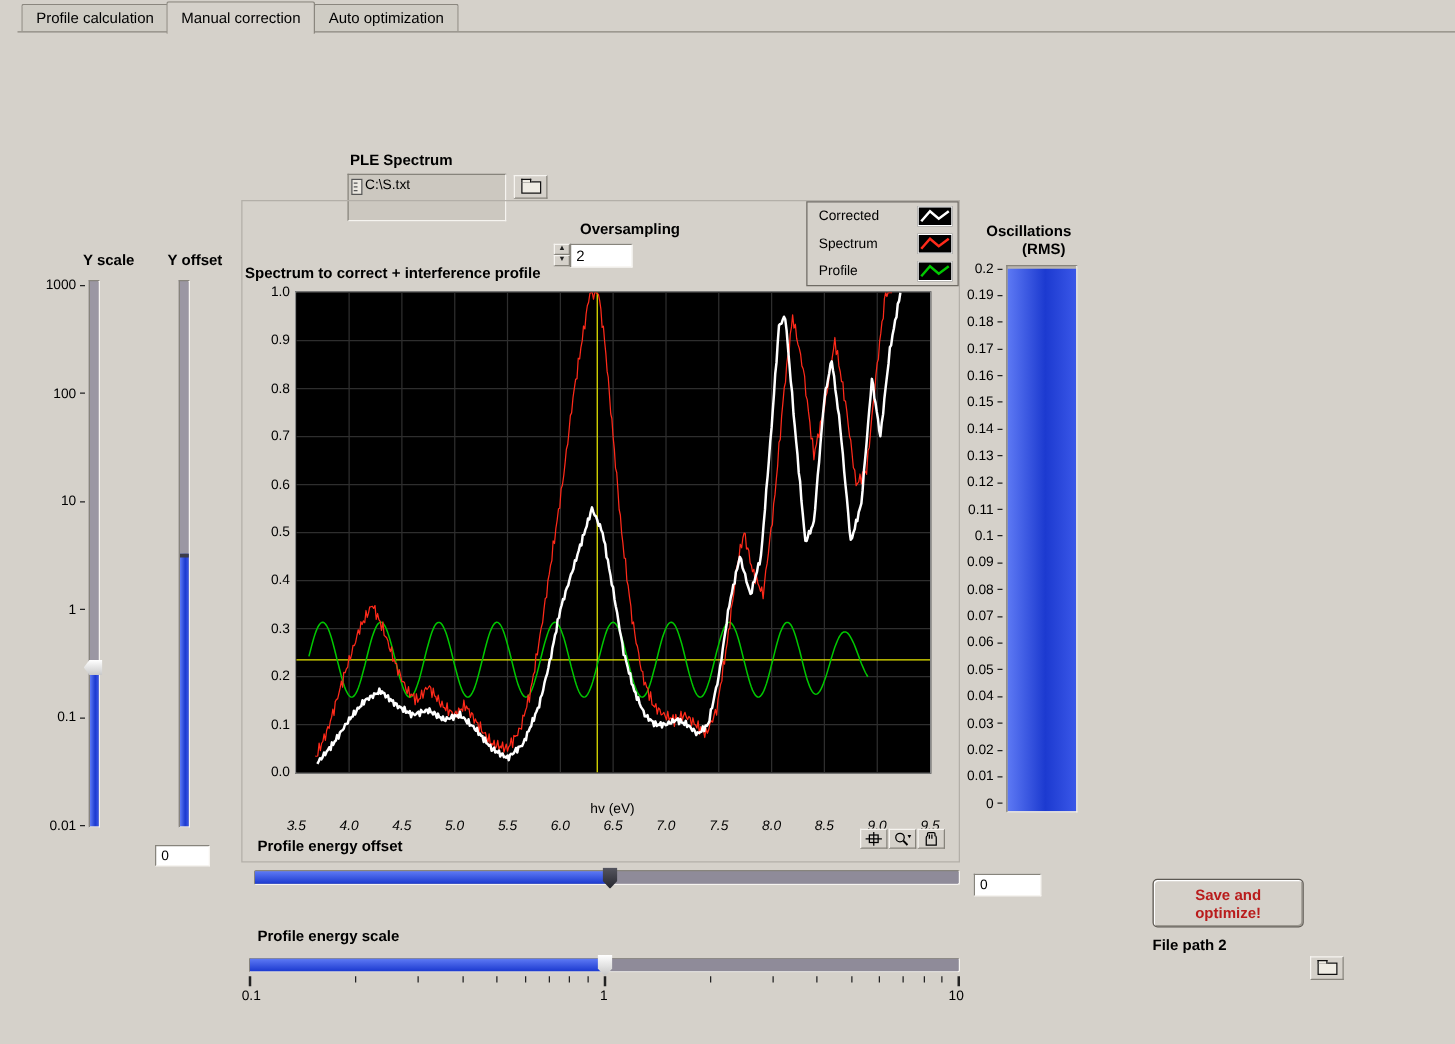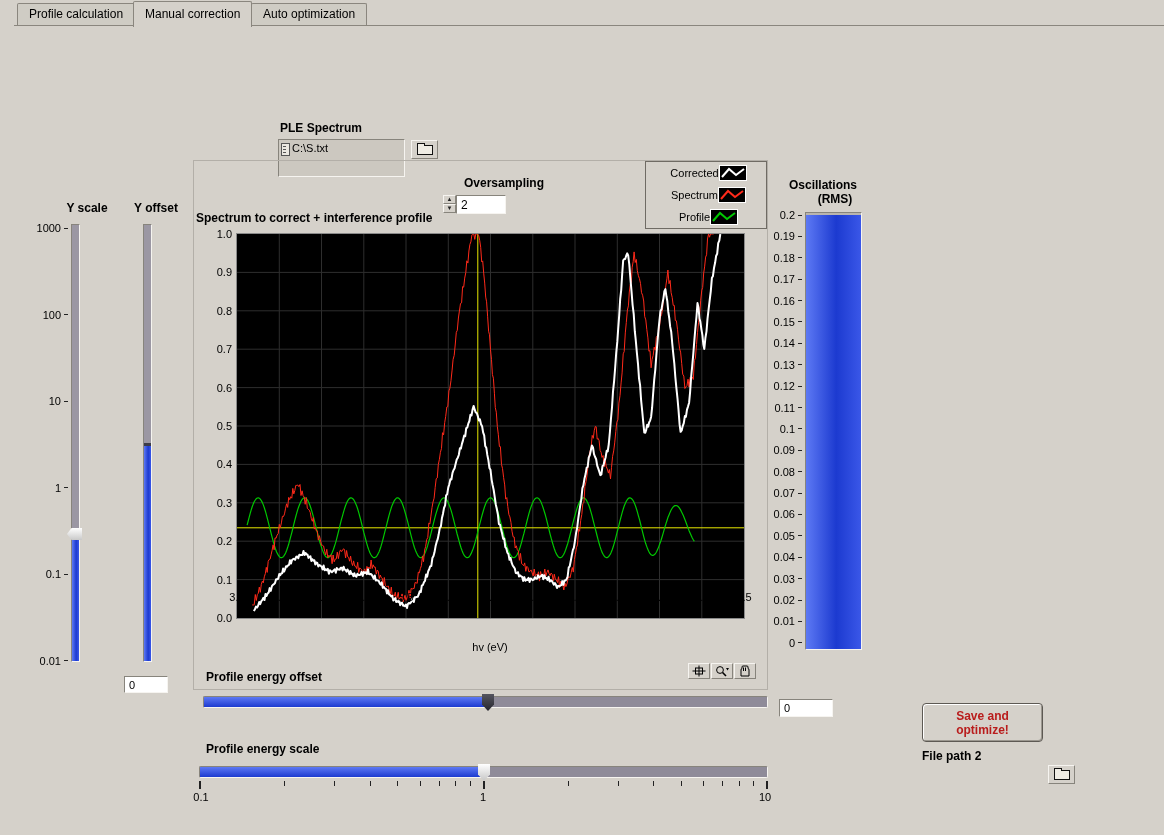--- a/index.html
+++ b/index.html
@@ -22,21 +22,21 @@
   .browse{position:absolute;width:25px;height:17px;background:#d5d1ca;border:1px solid;border-color:#f6f4f0 #87847c #87847c #f6f4f0;
           display:flex;align-items:center;justify-content:center;cursor:pointer;}
   .folder-icon{position:relative;display:block;width:14px;height:8px;background:#efece4;border:1px solid #111;}
   .folder-icon::before{content:"";position:absolute;top:-3px;left:-1px;width:6px;height:2px;background:#efece4;border:1px solid #111;border-bottom:none;}
   
   .spinner{position:absolute;width:13px;height:19px;}
   .spin-btn{width:13px;height:9px;box-sizing:border-box;background:#d5d1ca;border:1px solid;border-color:#f6f4f0 #87847c #87847c #f6f4f0;
             font-size:6px;line-height:7px;text-align:center;cursor:pointer;color:#222;}
   
   .legend{position:absolute;background:#d5d1ca;border:1px solid #6f6b64;}
-  .legend-row{height:22px;display:flex;align-items:center;justify-content:center;padding:0 4px 0 9px;font-size:11px;}
+  .legend-row{height:22px;display:flex;align-items:center;justify-content:space-between;padding:0 4px 0 9px;font-size:11px;}
   .legend-sample{width:26px;height:14px;background:#000;border:1px solid #fff;display:flex;align-items:center;justify-content:center;}
   
   .vticks{position:absolute;display:flex;flex-direction:column;justify-content:space-between;align-items:flex-end;}
   .vtick{font-size:11px;line-height:12px;height:12px;display:flex;align-items:center;gap:3px;white-space:nowrap;}
   .vtick::after{content:"";display:inline-block;width:4px;height:1px;background:#222;}
   .vtrack{position:absolute;width:9px;background:#9b97a3;border:1px solid;border-color:#87847c #f6f4f0 #f6f4f0 #87847c;box-sizing:border-box;}
   .vfill{position:absolute;left:0;bottom:0;width:100%;background:linear-gradient(90deg,#5d79f4,#1c3ad0 60%,#3a57e8);}
   .vfill-cap{position:absolute;left:0;top:0;width:100%;height:3px;background:#3c3c48;}
   .vthumb{position:absolute;width:15px;height:12px;background:linear-gradient(180deg,#ffffff,#c9c9c9);
           clip-path:polygon(0 50%,30% 0,100% 0,100% 100%,30% 100%);cursor:pointer;}
@@ -181,21 +181,21 @@
       <line x1="0" y1="230.4" x2="507" y2="230.4" stroke="#2e2e2e"></line>
       <line x1="0" y1="268.8" x2="507" y2="268.8" stroke="#2e2e2e"></line>
       <line x1="0" y1="307.2" x2="507" y2="307.2" stroke="#2e2e2e"></line>
       <line x1="0" y1="345.6" x2="507" y2="345.6" stroke="#2e2e2e"></line>
       <line x1="0" y1="293.8" x2="507" y2="293.8" stroke="#e8e800"></line>
       <line x1="240.8" y1="0" x2="240.8" y2="384" stroke="#e8e800"></line>
       <polyline points="10.1,291.1 11.2,287.0 12.2,283.1 13.2,279.4 14.2,275.9 15.2,272.8 16.2,270.1 17.2,267.8 18.3,266.0 19.3,264.7 20.3,264.0 21.3,263.8 22.3,264.2 23.3,265.2 24.3,266.6 25.4,268.6 26.4,271.1 27.4,274.0 28.4,277.2 29.4,280.8 30.4,284.6 31.4,288.6 32.4,292.7 33.5,296.8 34.5,300.8 35.5,304.7 36.5,308.5 37.5,311.9 38.5,315.0 39.5,317.7 40.6,319.9 41.6,321.7 42.6,322.9 43.6,323.6 44.6,323.7 45.6,323.3 46.6,322.3 47.7,320.7 48.7,318.7 49.7,316.2 50.7,313.3 51.7,310.0 52.7,306.4 53.7,302.6 54.8,298.6 55.8,294.5 56.8,290.4 57.8,286.4 58.8,282.5 59.8,278.8 60.8,275.4 61.9,272.3 62.9,269.7 63.9,267.5 64.9,265.7 65.9,264.6 66.9,263.9 67.9,263.8 69.0,264.3 70.0,265.4 71.0,266.9 72.0,269.0 73.0,271.5 74.0,274.5 75.0,277.8 76.0,281.4 77.1,285.3 78.1,289.3 79.1,293.4 80.1,297.5 81.1,301.5 82.1,305.4 83.1,309.0 84.2,312.4 85.2,315.4 86.2,318.1 87.2,320.2 88.2,321.9 89.2,323.0 90.2,323.6 91.3,323.7 92.3,323.1 93.3,322.0 94.3,320.4 95.3,318.3 96.3,315.7 97.3,312.8 98.4,309.4 99.4,305.8 100.4,301.9 101.4,297.9 102.4,293.8 103.4,289.7 104.4,285.7 105.5,281.8 106.5,278.2 107.5,274.8 108.5,271.8 109.5,269.3 110.5,267.1 111.5,265.5 112.6,264.4 113.6,263.9 114.6,263.9 115.6,264.5 116.6,265.6 117.6,267.3 118.6,269.4 119.7,272.0 120.7,275.0 121.7,278.4 122.7,282.1 123.7,285.9 124.7,290.0 125.7,294.1 126.7,298.2 127.8,302.2 128.8,306.0 129.8,309.6 130.8,313.0 131.8,315.9 132.8,318.5 133.8,320.5 134.9,322.1 135.9,323.2 136.9,323.7 137.9,323.6 138.9,323.0 139.9,321.8 140.9,320.1 142.0,317.9 143.0,315.3 144.0,312.2 145.0,308.8 146.0,305.1 147.0,301.2 148.0,297.2 149.1,293.1 150.1,289.0 151.1,285.0 152.1,281.2 153.1,277.6 154.1,274.3 155.1,271.4 156.2,268.9 157.2,266.8 158.2,265.3 159.2,264.3 160.2,263.8 161.2,263.9 162.2,264.6 163.3,265.8 164.3,267.6 165.3,269.8 166.3,272.5 167.3,275.6 168.3,279.0 169.3,282.7 170.4,286.6 171.4,290.6 172.4,294.7 173.4,298.8 174.4,302.8 175.4,306.6 176.4,310.2 177.4,313.5 178.5,316.4 179.5,318.8 180.5,320.8 181.5,322.3 182.5,323.3 183.5,323.7 184.5,323.5 185.6,322.8 186.6,321.6 187.6,319.8 188.6,317.5 189.6,314.8 190.6,311.7 191.6,308.2 192.7,304.5 193.7,300.6 194.7,296.5 195.7,292.4 196.7,288.4 197.7,284.4 198.7,280.6 199.8,277.0 200.8,273.8 201.8,270.9 202.8,268.5 203.8,266.5 204.8,265.1 205.8,264.2 206.9,263.8 207.9,264.0 208.9,264.8 209.9,266.1 210.9,267.9 211.9,270.2 212.9,273.0 214.0,276.1 215.0,279.6 216.0,283.3 217.0,287.3 218.0,291.3 219.0,295.4 220.0,299.5 221.1,303.5 222.1,307.2 223.1,310.8 224.1,314.0 225.1,316.8 226.1,319.2 227.1,321.1 228.1,322.5 229.2,323.4 230.2,323.7 231.2,323.5 232.2,322.7 233.2,321.3 234.2,319.4 235.2,317.1 236.3,314.3 237.3,311.1 238.3,307.6 239.3,303.9 240.3,299.9 241.3,295.9 242.3,291.8 243.4,287.7 244.4,283.7 245.4,280.0 246.4,276.5 247.4,273.3 248.4,270.5 249.4,268.1 250.5,266.3 251.5,264.9 252.5,264.1 253.5,263.8 254.5,264.1 255.5,265.0 256.5,266.4 257.6,268.3 258.6,270.7 259.6,273.5 260.6,276.7 261.6,280.2 262.6,284.0 263.6,287.9 264.7,292.0 265.7,296.1 266.7,300.2 267.7,304.1 268.7,307.9 269.7,311.3 270.7,314.5 271.8,317.2 272.8,319.6 273.8,321.4 274.8,322.7 275.8,323.5 276.8,323.7 277.8,323.4 278.8,322.5 279.9,321.0 280.9,319.1 281.9,316.6 282.9,313.8 283.9,310.6 284.9,307.0 285.9,303.2 287.0,299.2 288.0,295.2 289.0,291.1 290.0,287.0 291.0,283.1 292.0,279.4 293.0,275.9 294.1,272.8 295.1,270.1 296.1,267.8 297.1,266.0 298.1,264.7 299.1,264.0 300.1,263.8 301.2,264.2 302.2,265.2 303.2,266.6 304.2,268.6 305.2,271.1 306.2,274.0 307.2,277.2 308.3,280.8 309.3,284.6 310.3,288.6 311.3,292.7 312.3,296.8 313.3,300.8 314.3,304.7 315.4,308.5 316.4,311.9 317.4,315.0 318.4,317.7 319.4,319.9 320.4,321.7 321.4,322.9 322.5,323.6 323.5,323.7 324.5,323.3 325.5,322.3 326.5,320.7 327.5,318.7 328.5,316.2 329.5,313.3 330.6,310.0 331.6,306.4 332.6,302.6 333.6,298.6 334.6,294.5 335.6,290.4 336.6,286.4 337.7,282.5 338.7,278.8 339.7,275.4 340.7,272.3 341.7,269.7 342.7,267.5 343.7,265.7 344.8,264.6 345.8,263.9 346.8,263.8 347.8,264.3 348.8,265.4 349.8,266.9 350.8,269.0 351.9,271.5 352.9,274.5 353.9,277.8 354.9,281.4 355.9,285.3 356.9,289.3 357.9,293.4 359.0,297.5 360.0,301.5 361.0,305.4 362.0,309.0 363.0,312.4 364.0,315.4 365.0,318.1 366.1,320.2 367.1,321.9 368.1,323.0 369.1,323.6 370.1,323.7 371.1,323.1 372.1,322.0 373.2,320.4 374.2,318.3 375.2,315.7 376.2,312.8 377.2,309.4 378.2,305.8 379.2,301.9 380.2,297.9 381.3,293.8 382.3,289.7 383.3,285.7 384.3,281.8 385.3,278.2 386.3,274.8 387.3,271.8 388.4,269.3 389.4,267.1 390.4,265.5 391.4,264.4 392.4,263.9 393.4,263.9 394.4,264.5 395.5,265.6 396.5,267.3 397.5,269.4 398.5,272.0 399.5,275.0 400.5,278.4 401.5,282.1 402.6,285.9 403.6,290.0 404.6,294.1 405.6,298.2 406.6,302.1 407.6,305.8 408.6,309.3 409.7,312.4 410.7,315.1 411.7,317.3 412.7,319.1 413.7,320.4 414.7,321.1 415.7,321.4 416.8,321.1 417.8,320.3 418.8,319.0 419.8,317.3 420.8,315.1 421.8,312.6 422.8,309.8 423.9,306.7 424.9,303.5 425.9,300.1 426.9,296.7 427.9,293.2 428.9,289.9 429.9,286.7 430.9,283.6 432.0,280.9 433.0,278.4 434.0,276.2 435.0,274.5 436.0,273.1 437.0,272.1 438.0,271.6 439.1,271.5 440.1,271.8 441.1,272.5 442.1,273.6 443.1,275.1 444.1,276.9 445.1,278.9 446.2,281.2 447.2,283.7 448.2,286.3 449.2,289.0 450.2,291.7 451.2,294.4 452.2,297.0 453.3,299.5 454.3,301.8 455.3,304.0 456.3,305.8 457.3,307.4" fill="none" stroke="#00c800" stroke-width="1.2" stroke-linejoin="round"></polyline>
       <polyline points="15.2,370.9 16.2,371.0 17.2,370.8 18.3,360.5 19.3,366.5 20.3,360.6 21.3,359.2 22.3,353.1 23.3,358.3 24.3,350.4 25.3,347.2 26.3,348.8 27.3,342.8 28.3,339.7 29.3,333.3 30.2,338.4 31.2,327.3 32.2,325.5 33.1,325.1 34.1,320.8 35.1,316.3 36.1,310.8 37.1,315.8 38.0,303.9 39.1,304.2 40.1,301.1 41.2,299.7 42.3,290.4 43.3,293.7 44.4,288.9 45.4,282.3 46.5,282.5 47.5,279.9 48.6,274.2 49.6,269.8 50.7,273.4 51.7,263.4 52.7,265.6 53.7,262.7 54.8,264.2 55.8,254.4 56.8,259.9 57.8,256.5 58.8,251.4 59.8,251.4 60.8,251.0 61.9,252.7 63.0,250.5 64.0,261.5 65.1,256.8 66.1,261.7 67.2,263.1 68.2,270.3 69.3,263.5 70.3,274.3 71.3,275.2 72.3,276.2 73.3,278.6 74.3,284.4 75.3,287.3 76.3,283.5 77.3,295.1 78.3,293.2 79.3,296.8 80.3,296.9 81.3,306.2 82.4,301.7 83.4,305.9 84.5,311.3 85.6,311.3 86.6,312.0 87.7,317.4 88.7,320.9 89.8,315.3 90.8,323.7 91.9,321.2 92.9,322.6 94.0,320.8 95.1,329.7 96.1,321.0 97.2,327.8 98.2,325.2 99.3,324.9 100.3,318.1 101.4,324.6 102.5,318.3 103.5,315.9 104.6,317.6 105.6,316.2 106.6,314.7 107.6,315.9 108.6,324.0 109.6,316.5 110.6,322.7 111.6,323.2 112.6,327.2 113.6,322.1 114.6,328.7 115.6,331.6 116.6,326.9 117.6,331.9 118.6,332.1 119.7,334.6 120.7,328.3 121.7,338.5 122.7,333.9 123.7,334.6 124.7,335.8 125.7,339.7 126.8,336.7 127.8,334.8 128.9,340.1 129.9,332.4 131.0,334.1 132.0,333.1 133.1,335.0 134.1,326.0 135.2,334.5 136.2,330.8 137.2,333.1 138.2,333.0 139.3,340.1 140.3,336.1 141.3,337.4 142.3,344.6 143.3,341.1 144.3,343.7 145.3,344.3 146.3,351.6 147.3,343.5 148.3,351.2 149.3,352.5 150.3,352.4 151.3,352.0 152.3,356.2 153.3,359.8 154.3,353.1 155.3,362.5 156.3,360.8 157.3,362.0 158.3,358.2 159.2,364.7 160.2,363.4 161.2,358.3 162.2,365.4 163.2,362.9 164.1,364.4 165.1,359.6 166.1,367.8 167.1,364.4 168.0,361.3 169.0,366.9 170.0,363.5 171.0,362.3 172.0,356.3 173.1,364.0 174.1,354.4 175.1,355.1 176.1,354.5 177.1,354.5 178.1,348.5 179.1,348.8 180.2,349.3 181.3,338.1 182.3,338.9 183.4,334.5 184.4,331.7 185.5,321.9 186.5,327.7 187.6,316.1 188.6,312.6 189.7,305.6 190.8,303.5 191.8,289.1 192.9,289.9 193.9,282.1 195.0,273.6 196.0,268.0 197.1,264.2 198.2,253.3 199.2,244.8 200.3,243.9 201.3,230.6 202.4,225.3 203.4,218.3 204.5,214.4 205.5,198.7 206.6,200.8 207.7,188.6 208.7,182.4 209.8,173.0 210.8,172.6 211.9,156.9 212.9,154.2 214.0,146.4 215.1,136.1 216.1,125.4 217.2,121.4 218.2,111.0 219.3,98.3 220.3,96.3 221.4,84.0 222.4,77.1 223.5,69.5 224.6,68.9 225.6,52.6 226.7,53.2 227.7,44.1 228.8,38.5 229.8,26.8 230.9,29.1 231.9,17.0 232.9,10.4 233.9,7.8 234.9,0.8 235.9,0.0 236.8,0.0 237.8,5.4 238.8,0.0 239.7,0.0 240.7,0.8 241.7,1.4 242.7,6.3 243.7,13.3 244.7,27.9 245.7,26.9 246.7,39.2 247.7,49.1 248.7,63.1 249.6,67.8 250.6,82.2 251.6,97.2 252.5,100.8 253.5,115.8 254.5,125.7 255.4,140.5 256.4,144.2 257.4,159.2 258.3,173.6 259.3,178.2 260.3,192.3 261.3,200.3 262.4,212.5 263.4,212.6 264.5,230.6 265.5,234.4 266.6,243.5 267.7,250.9 268.7,265.1 269.8,263.6 270.8,272.6 271.9,280.7 272.9,282.9 274.0,288.6 275.0,297.2 276.1,302.8 277.2,303.0 278.2,314.0 279.3,311.8 280.3,315.7 281.4,317.0 282.4,326.3 283.5,319.4 284.6,329.7 285.6,330.4 286.7,331.7 287.7,328.9 288.8,337.3 289.8,332.3 290.9,333.6 291.9,337.9 293.0,337.4 294.1,335.9 295.1,338.8 296.2,341.9 297.2,335.0 298.3,342.2 299.3,340.3 300.4,341.3 301.5,337.8 302.5,347.1 303.6,337.5 304.6,341.5 305.7,340.5 306.7,341.9 307.8,335.0 308.8,342.2 309.9,338.4 311.0,335.9 312.0,339.5 313.1,341.7 314.1,339.1 315.2,340.4 316.2,346.8 317.3,340.2 318.4,345.4 319.4,345.9 320.5,348.5 321.5,342.7 322.6,353.4 323.6,347.3 324.7,350.3 325.7,350.4 326.8,356.0 327.9,348.9 328.9,352.6 330.0,349.8 331.0,344.6 332.1,342.7 333.1,343.7 334.2,338.4 335.3,333.5 336.3,338.1 337.4,325.5 338.4,320.3 339.5,313.4 340.5,310.9 341.6,295.1 342.6,297.3 343.7,286.4 344.8,280.4 345.8,269.6 346.9,268.6 347.9,252.4 349.0,247.7 350.0,241.2 351.1,231.3 352.2,220.9 353.2,216.9 354.2,212.3 355.2,201.4 356.3,204.3 357.3,196.2 358.3,192.5 359.2,192.8 360.2,205.2 361.2,204.4 362.1,206.6 363.1,216.4 364.1,218.3 365.0,223.4 366.1,221.5 367.2,232.9 368.2,226.3 369.3,232.8 370.3,235.0 371.4,239.1 372.4,235.5 373.5,244.9 374.5,233.7 375.6,222.3 376.7,216.9 377.7,208.9 378.8,197.4 379.8,188.3 380.9,185.8 381.9,169.1 383.0,161.7 384.1,148.9 385.1,138.9 386.2,119.8 387.2,117.6 388.3,98.9 389.3,88.5 390.4,76.0 391.4,71.9 392.3,58.0 393.3,50.1 394.3,48.4 395.2,33.2 396.2,27.5 397.1,17.9 398.2,28.5 399.3,25.4 400.3,36.6 401.4,41.7 402.4,44.5 403.5,49.4 404.5,58.7 405.6,61.2 406.7,67.0 407.7,82.5 408.8,85.9 409.8,95.5 410.9,103.9 411.9,117.2 413.0,116.6 414.1,133.8 415.1,125.3 416.2,121.3 417.2,113.2 418.3,116.2 419.3,103.4 420.4,101.6 421.4,98.5 422.5,92.6 423.6,82.8 424.6,80.5 425.7,73.5 426.7,61.5 427.8,61.1 428.8,51.9 429.9,44.8 430.9,36.0 432.0,49.7 433.1,46.4 434.1,58.7 435.2,63.4 436.2,71.3 437.3,71.4 438.3,86.5 439.4,86.8 440.5,95.3 441.5,105.2 442.6,114.8 443.6,118.1 444.7,129.4 445.7,140.2 446.8,142.1 447.9,154.5 448.9,152.9 450.0,151.5 451.0,145.2 452.1,153.0 453.1,143.5 454.2,145.3 455.2,142.9 456.3,145.5 457.4,126.5 458.4,124.1 459.5,110.5 460.5,98.7 461.6,88.3 462.6,81.8 463.7,66.2 464.8,56.1 465.7,53.4 466.7,39.0 467.6,32.9 468.6,23.1 469.6,20.8 470.5,5.0 471.5,0.0 472.5,3.2 473.5,0.0 474.6,0.0 475.6,0.0 476.6,0.0" fill="none" stroke="#ff2a1a" stroke-width="1" stroke-linejoin="round"></polyline>
       <polyline points="16.9,377.1 18.0,375.0 19.0,372.6 20.1,373.5 21.1,371.8 22.2,368.0 23.2,370.1 24.3,367.2 25.4,365.9 26.4,363.8 27.5,366.0 28.5,359.9 29.6,361.9 30.6,359.4 31.7,358.4 32.7,354.1 33.8,356.9 34.9,352.1 35.9,350.8 37.0,350.2 38.0,349.0 39.1,345.2 40.1,345.2 41.2,344.8 42.3,340.0 43.2,341.3 44.2,339.5 45.2,339.3 46.1,334.6 47.1,337.6 48.1,335.1 49.1,332.2 50.1,332.7 51.0,331.4 52.0,330.9 53.0,326.2 54.0,329.6 54.9,326.3 56.0,325.1 57.0,324.8 58.1,325.9 59.2,322.8 60.2,322.6 61.3,324.3 62.3,320.7 63.4,321.2 64.4,320.9 65.5,321.1 66.5,316.9 67.6,321.0 68.6,319.0 69.5,320.4 70.5,320.4 71.5,323.9 72.5,322.9 73.4,322.2 74.4,327.0 75.4,325.2 76.4,326.7 77.4,326.3 78.3,330.6 79.3,328.5 80.3,328.9 81.3,332.5 82.4,331.1 83.4,331.7 84.5,332.5 85.6,335.4 86.6,331.5 87.7,336.2 88.7,335.2 89.8,336.3 90.8,334.9 91.9,339.8 92.9,336.2 93.9,337.3 94.9,338.1 95.9,337.3 96.8,336.2 97.8,335.3 98.8,338.8 99.8,333.9 100.8,335.6 101.7,335.6 102.7,335.7 103.7,333.7 104.7,333.7 105.6,336.5 106.6,332.7 107.6,335.6 108.5,335.9 109.5,337.6 110.5,335.5 111.5,337.4 112.5,340.3 113.4,336.9 114.4,339.8 115.4,339.8 116.4,342.1 117.3,339.2 118.3,342.1 119.4,342.7 120.4,339.8 121.5,340.9 122.5,341.1 123.6,340.5 124.6,337.9 125.7,341.9 126.8,337.9 127.8,339.0 128.9,338.2 129.9,340.1 131.0,335.3 131.9,340.1 132.9,340.3 133.9,339.9 134.9,341.0 135.8,342.7 136.8,344.7 137.8,341.4 138.8,346.6 139.8,346.1 140.7,346.5 141.7,346.8 142.7,349.3 143.7,350.6 144.7,348.3 145.8,353.9 146.8,352.8 147.9,354.6 148.9,354.7 150.0,359.6 151.0,356.1 152.1,360.5 153.2,361.2 154.2,362.5 155.3,361.9 156.3,366.6 157.3,365.6 158.3,364.1 159.2,368.0 160.2,367.1 161.2,368.1 162.2,366.4 163.2,371.2 164.1,369.2 165.1,368.8 166.1,371.7 167.1,371.4 168.0,372.2 169.0,370.5 170.0,374.1 170.9,369.9 171.9,369.0 172.9,369.5 173.9,368.6 174.8,367.1 175.8,364.4 176.8,368.0 177.8,363.3 178.8,363.2 179.7,362.9 180.7,362.8 181.7,360.5 182.7,357.2 183.8,358.1 184.8,351.6 185.9,351.0 187.0,348.1 188.0,346.9 189.1,340.5 190.1,342.7 191.2,337.2 192.2,335.2 193.3,332.2 194.3,332.1 195.4,324.0 196.5,322.0 197.5,318.3 198.6,312.1 199.6,308.2 200.7,305.2 201.7,300.3 202.8,293.8 203.9,292.5 204.9,284.3 206.0,279.7 207.0,274.0 208.1,271.4 209.1,261.4 210.2,260.2 211.3,253.4 212.3,250.2 213.4,245.3 214.4,245.5 215.5,238.8 216.5,236.2 217.6,234.3 218.6,229.9 219.7,225.6 220.8,223.7 221.8,221.0 222.9,214.3 223.9,214.6 225.0,209.6 226.0,206.4 227.1,201.6 228.2,202.3 229.2,194.1 230.3,193.6 231.3,189.7 232.4,187.0 233.4,180.8 234.5,181.5 235.5,175.8 236.6,171.9 237.7,175.7 238.7,178.3 239.8,179.0 240.8,182.1 241.9,186.6 242.9,185.3 244.0,190.2 245.1,192.2 246.1,198.4 247.2,201.3 248.2,211.9 249.3,213.7 250.3,220.9 251.4,226.3 252.4,233.9 253.5,235.8 254.6,245.6 255.6,251.0 256.7,256.0 257.7,262.8 258.8,270.5 259.8,275.0 260.9,280.6 261.9,290.0 263.0,290.6 264.1,295.6 265.1,299.5 266.2,304.9 267.2,304.6 268.3,313.1 269.3,314.3 270.4,318.7 271.5,320.1 272.5,325.8 273.6,323.9 274.6,328.7 275.7,331.5 276.7,332.9 277.8,334.5 278.8,339.1 279.9,339.2 281.0,338.1 282.0,342.5 283.1,341.4 284.1,342.4 285.2,343.0 286.2,346.9 287.3,343.1 288.4,346.8 289.4,345.6 290.5,346.0 291.5,343.8 292.6,348.0 293.6,344.4 294.7,345.2 295.8,346.2 296.8,345.7 297.9,343.2 298.9,344.8 300.0,344.8 301.0,341.3 302.1,343.7 303.1,342.5 304.2,341.8 305.3,340.7 306.3,345.3 307.4,341.3 308.4,344.1 309.5,344.1 310.5,345.9 311.6,342.7 312.7,347.6 313.7,346.2 314.8,346.9 315.8,348.5 316.9,350.7 317.9,349.1 319.0,351.1 320.0,354.0 321.1,351.8 322.2,352.4 323.2,351.7 324.3,351.2 325.3,347.1 326.4,350.9 327.4,346.4 328.5,346.6 329.6,345.0 330.6,342.8 331.7,333.5 332.7,332.4 333.8,326.7 334.8,321.2 335.9,315.9 336.9,313.6 338.0,306.6 339.1,298.9 340.1,294.5 341.2,284.9 342.2,278.0 343.3,271.2 344.3,265.6 345.4,254.2 346.4,251.4 347.5,244.5 348.6,240.1 349.6,233.8 350.7,232.9 351.7,223.6 352.8,221.1 353.8,216.5 354.9,211.5 356.0,213.5 357.0,220.2 358.1,223.0 359.1,225.0 360.2,231.6 361.2,234.4 362.3,237.6 363.4,241.1 364.4,240.4 365.5,232.0 366.5,231.3 367.6,226.6 368.6,223.5 369.7,216.7 370.7,217.5 371.8,210.0 372.9,198.0 373.9,185.4 375.0,173.5 376.0,157.6 377.1,147.1 378.1,134.5 379.2,119.0 380.3,107.9 381.2,94.5 382.2,81.3 383.2,64.8 384.2,56.1 385.2,39.7 386.2,26.3 387.2,25.1 388.2,25.0 389.2,21.7 390.2,19.4 391.2,21.5 392.3,30.5 393.4,44.5 394.5,57.1 395.6,71.0 396.7,79.8 397.8,97.2 398.8,106.6 399.9,119.0 401.0,129.8 402.0,144.3 403.1,151.2 404.1,166.2 405.2,177.0 406.2,187.9 407.3,198.6 408.3,198.8 409.2,195.9 410.2,190.8 411.2,192.7 412.1,188.5 413.1,186.6 414.1,182.9 415.1,173.7 416.2,158.7 417.2,145.9 418.3,135.6 419.3,121.8 420.4,108.7 421.4,97.0 422.5,86.2 423.5,76.9 424.5,75.4 425.5,69.2 426.4,64.6 427.4,57.1 428.4,55.1 429.4,62.3 430.3,67.0 431.3,77.9 432.3,84.5 433.2,92.9 434.2,97.7 435.2,109.0 436.2,119.2 437.3,129.3 438.3,142.7 439.4,154.2 440.5,164.5 441.5,175.8 442.6,190.4 443.6,197.8 444.7,196.4 445.7,192.1 446.8,189.2 447.9,181.9 448.9,182.9 450.0,175.6 451.0,172.6 452.1,168.7 453.1,158.1 454.2,142.0 455.2,132.2 456.3,119.9 457.4,105.6 458.4,93.9 459.5,82.6 460.5,69.1 461.5,73.6 462.5,84.6 463.4,88.1 464.4,95.3 465.4,101.2 466.3,110.2 467.3,115.0 468.4,104.0 469.5,97.3 470.5,84.8 471.6,75.3 472.7,66.1 473.8,57.1 474.9,43.8 475.9,42.3 477.0,34.0 478.1,28.8 479.1,22.0 480.2,19.7 481.2,9.1 482.3,6.7 483.3,0.0" fill="none" stroke="#ffffff" stroke-width="2" stroke-linejoin="round"></polyline>
     </svg>
-  <div class="chart-xlabels" id="chart-xlabels" style="left:221px;top:591px;width:539px;">
+  <div class="chart-xlabels" id="chart-xlabels" style="left:221px;top:655px;width:539px;font-style:italic;">
       <div class="chart-xlabel">3.5</div>
       <div class="chart-xlabel">4.0</div>
       <div class="chart-xlabel">4.5</div>
       <div class="chart-xlabel">5.0</div>
       <div class="chart-xlabel">5.5</div>
       <div class="chart-xlabel">6.0</div>
       <div class="chart-xlabel">6.5</div>
       <div class="chart-xlabel">7.0</div>
       <div class="chart-xlabel">7.5</div>
       <div class="chart-xlabel">8.0</div>

